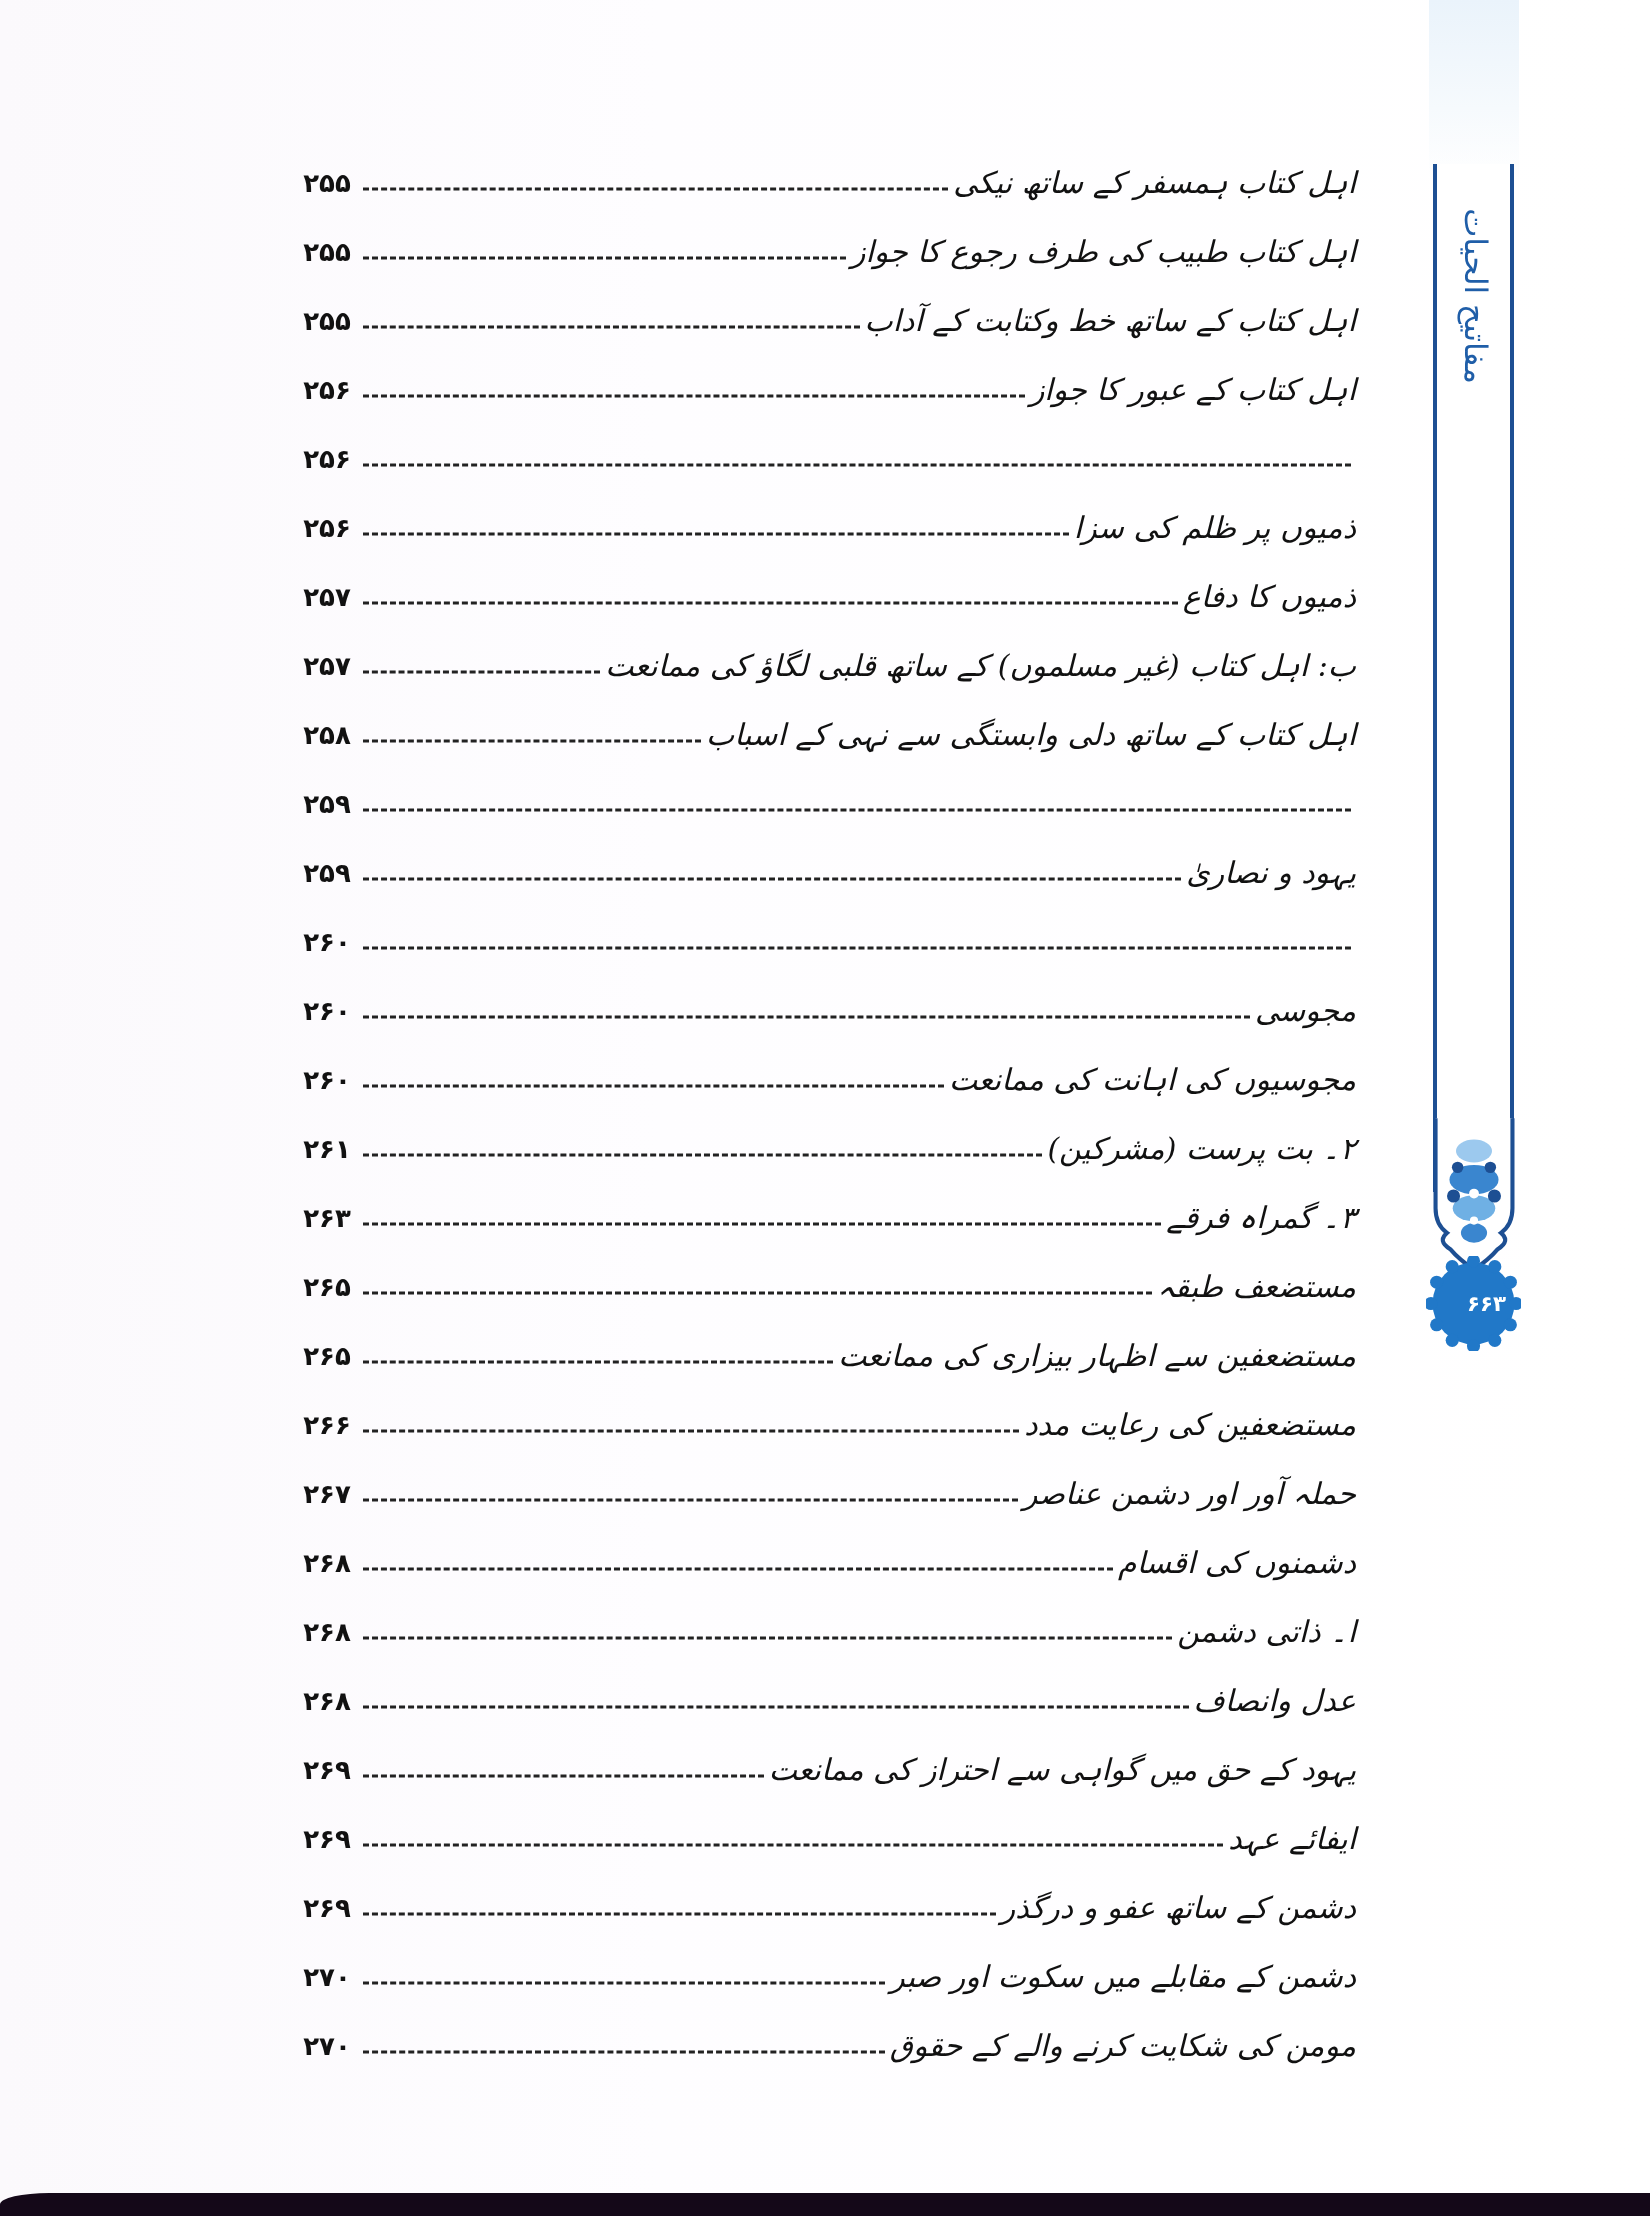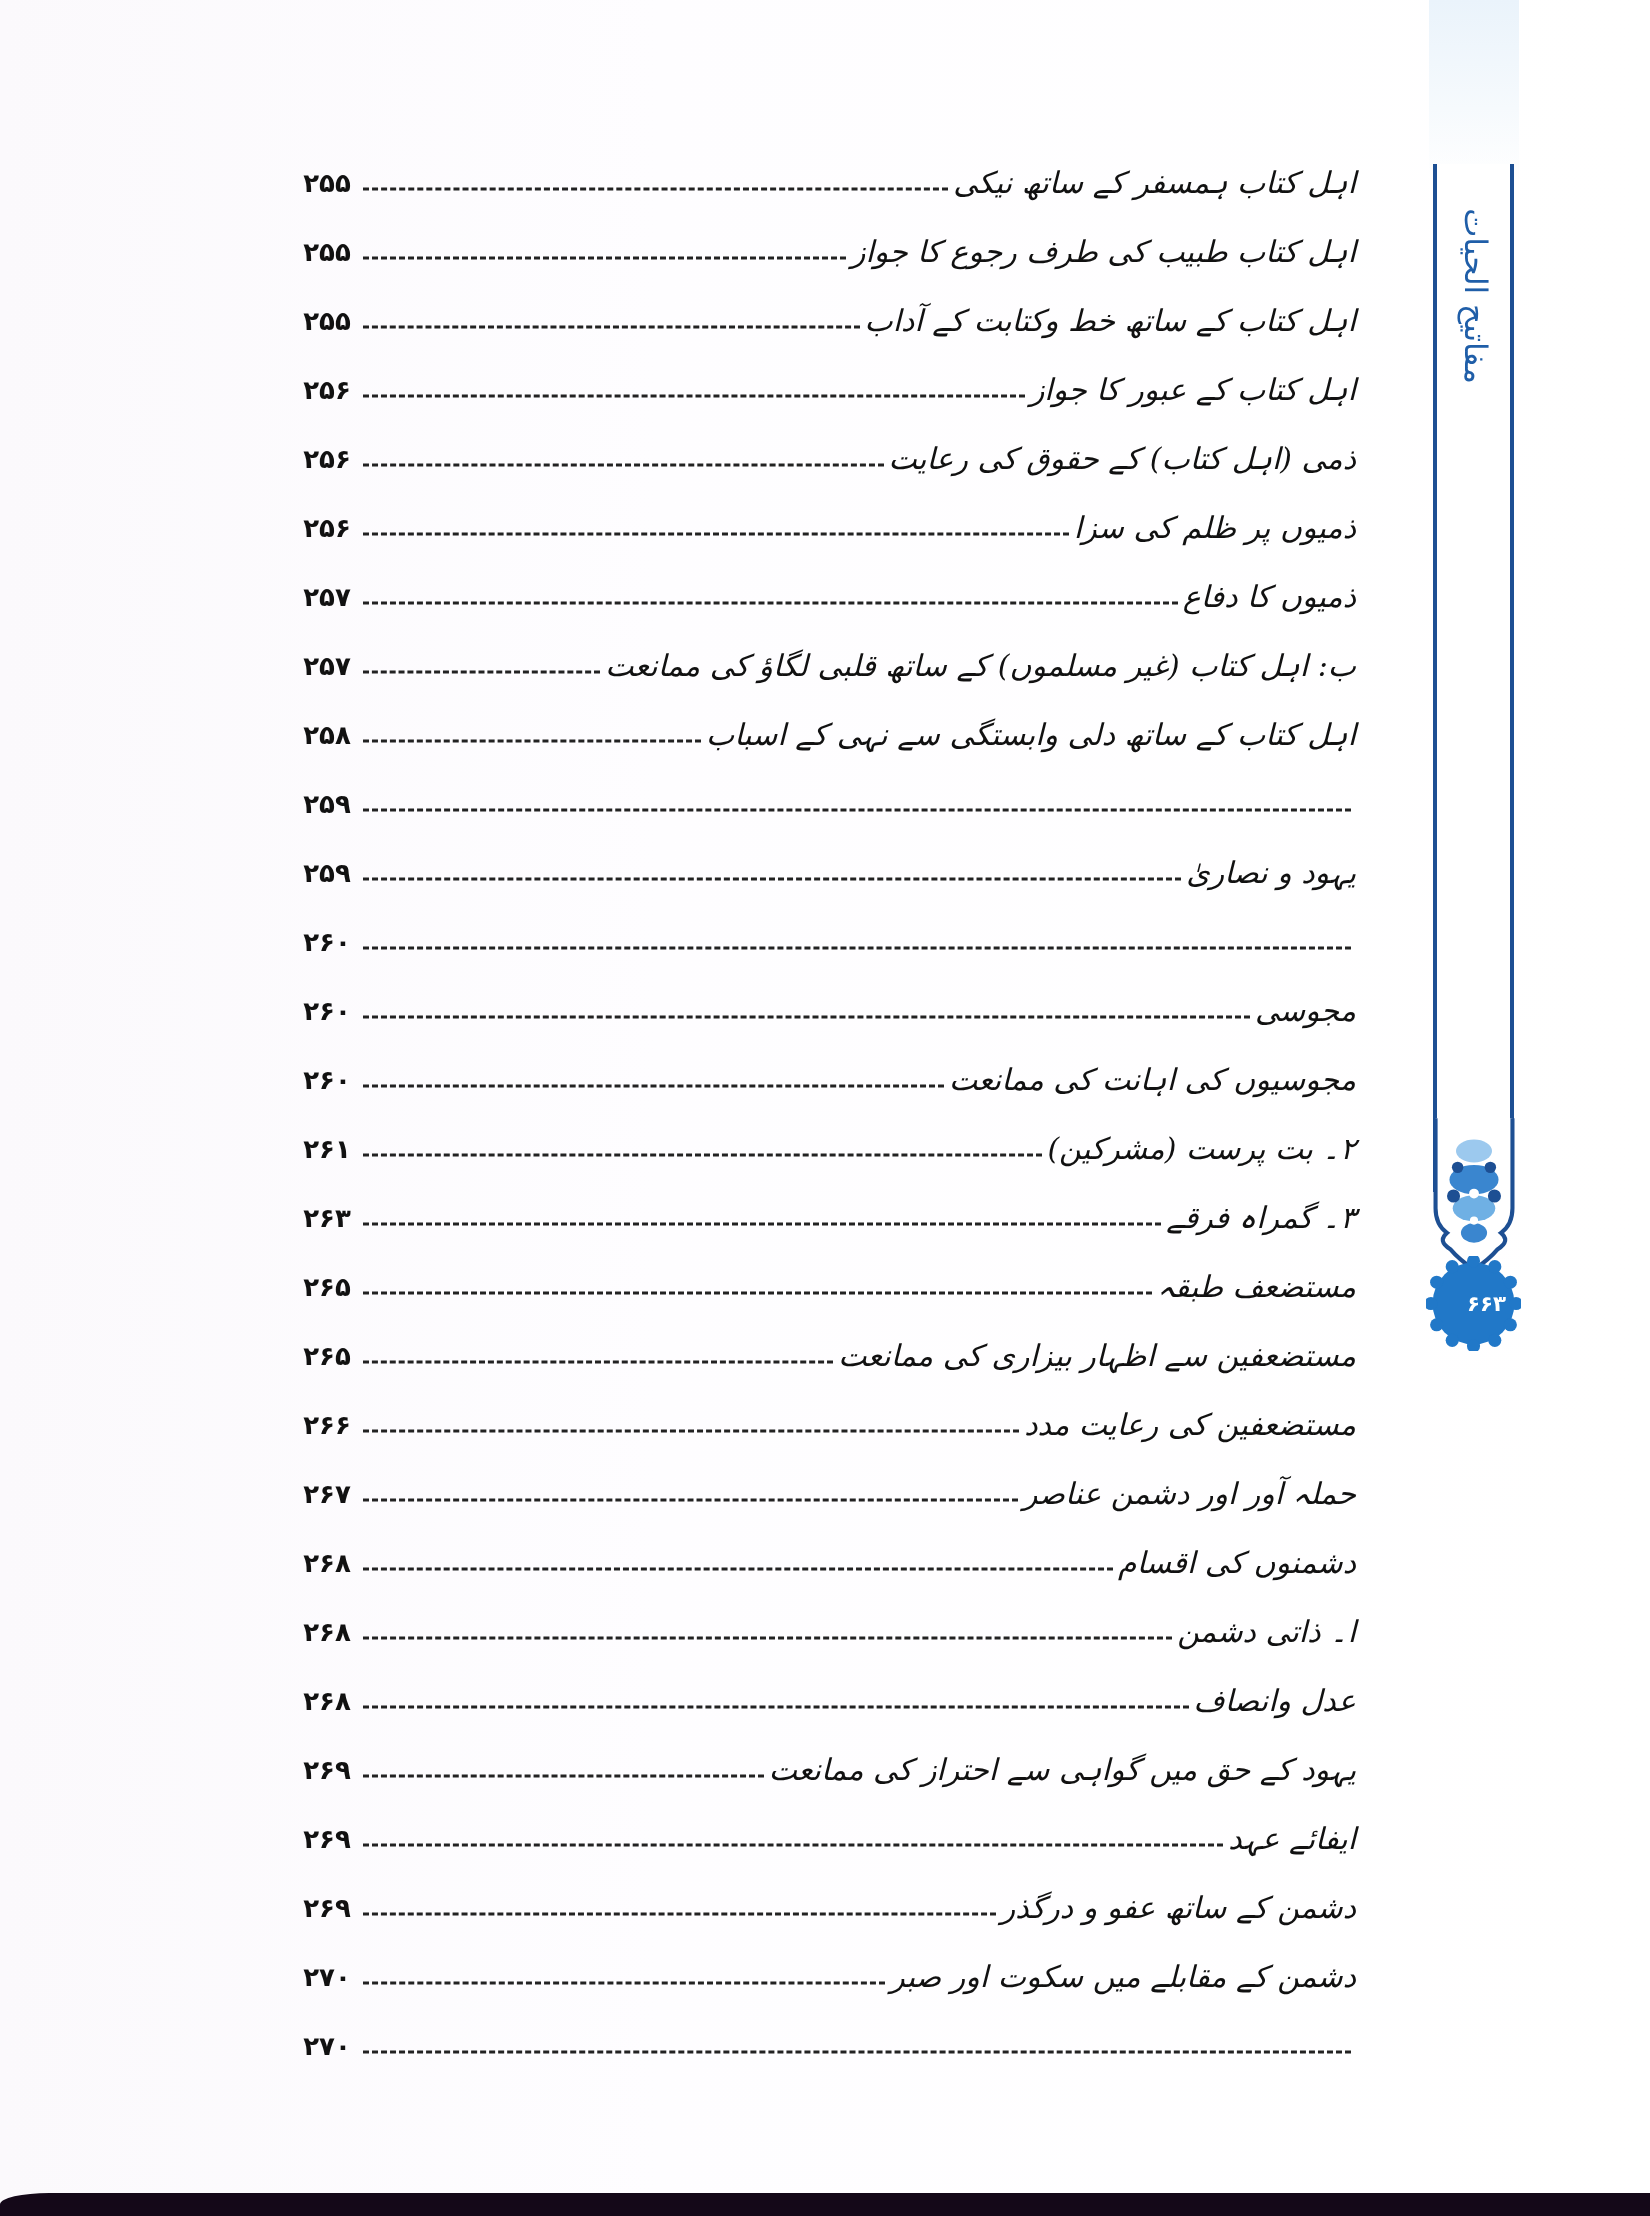--- a/index.html
+++ b/index.html
@@ -133,21 +133,20 @@
       <span class="toc-title">اہل کتاب کے ساتھ خط وکتابت کے آداب</span>
       <span class="toc-leader"></span>
       <span class="toc-page">۲۵۵</span>
     </div>
   <div class="toc-row">
       <span class="toc-title">اہل کتاب کے عبور کا جواز</span>
       <span class="toc-leader"></span>
       <span class="toc-page">۲۵۶</span>
     </div>
   <div class="toc-row">
-      <span class="toc-title">ذمی (اہل کتاب) کے حقوق کی رعایت</span>
       <span class="toc-leader"></span>
       <span class="toc-page">۲۵۶</span>
     </div>
   <div class="toc-row">
       <span class="toc-title">ذمیوں پر ظلم کی سزا</span>
       <span class="toc-leader"></span>
       <span class="toc-page">۲۵۶</span>
     </div>
   <div class="toc-row">
       <span class="toc-title">ذمیوں کا دفاع</span>
@@ -246,19 +245,20 @@
       <span class="toc-title">دشمن کے ساتھ عفو و درگذر</span>
       <span class="toc-leader"></span>
       <span class="toc-page">۲۶۹</span>
     </div>
   <div class="toc-row">
       <span class="toc-title">دشمن کے مقابلے میں سکوت اور صبر</span>
       <span class="toc-leader"></span>
       <span class="toc-page">۲۷۰</span>
     </div>
   <div class="toc-row">
+      <span class="toc-title">مومن کی شکایت کرنے والے کے حقوق</span>
       <span class="toc-leader"></span>
       <span class="toc-page">۲۷۰</span>
     </div>
 </div>
 
 <div class="bottom-edge"></div>
 
 
 </body></html>

